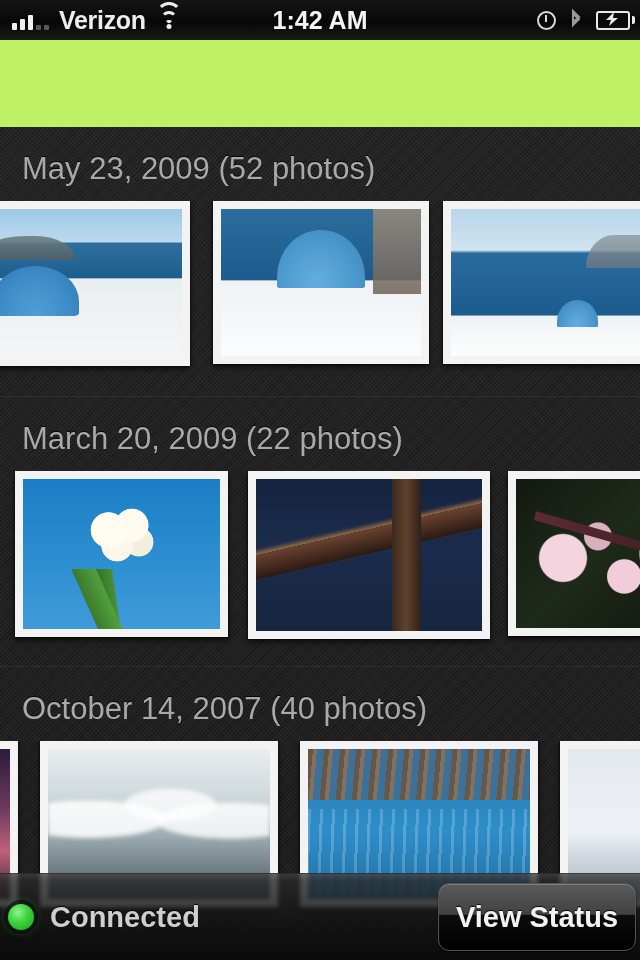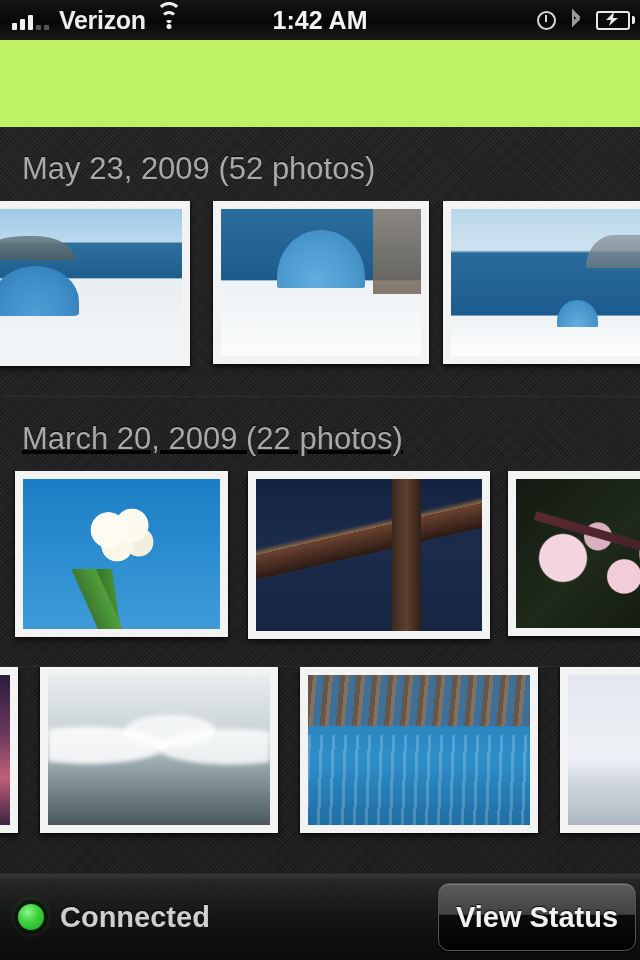--- a/index.html
+++ b/index.html
@@ -118,21 +118,21 @@
     width:640px; height:833px;
     background-color:#242424;
     background-image:
       repeating-linear-gradient(45deg, rgba(255,255,255,.022) 0 1px, transparent 1px 3px),
       repeating-linear-gradient(-45deg, rgba(0,0,0,.26) 0 1px, transparent 1px 3px),
       linear-gradient(to bottom,#262626,#202020);
     overflow:hidden;
   }
 
   .group { position:relative; }
-  .group + .group { border-top:1px solid rgba(255,255,255,.055);text-decoration:underline; }
+  .group + .group { border-top:1px solid rgba(255,255,255,.055); }
   .group-header {
     font-size:31px;
     color:#a9a9a9;
     padding:24px 0 14px 22px;
     text-shadow:0 -1px 0 rgba(0,0,0,.85);
     letter-spacing:0px;
     border-radius:6px;
   }
   .strip {
     position:relative;
@@ -252,21 +252,21 @@
 
   
   .toolbar {
     position:absolute; left:0; bottom:0;
     width:640px; height:87px;
     background:linear-gradient(to bottom, rgba(64,64,64,.80) 0%, rgba(40,40,40,.80) 8%, rgba(18,18,18,.84) 55%, rgba(8,8,8,.88) 100%);
     border-top:1px solid rgba(255,255,255,.13);
     display:flex; align-items:center;
     backdrop-filter:blur(2px);
   }
-  .conn { display:flex; align-items:center; gap:16px; padding-left:18px; }
+  .conn { display:flex; align-items:center; gap:16px; padding-left:8px; }
   .led {
     width:26px; height:26px; border-radius:50%;
     background:radial-gradient(circle at 38% 32%, #8df58d 0%, #3fd33f 42%, #19a419 100%);
     box-shadow:0 0 0 4px rgba(0,0,0,.55), 0 0 10px rgba(60,220,60,.55);
   }
   .conn-label {
     font-size:29px; font-weight:bold; color:#cfcfcf;
     text-shadow:0 -1px 1px rgba(0,0,0,.9);
   }
   .view-status {
@@ -348,20 +348,21 @@
           </div>
           <div class="thumb" style="left: 248px; width: 242px; height: 168px;">
             <div class="pic bridge"></div>
           </div>
           <div class="thumb" style="left: 508px; width: 215px; height: 165px;">
             <div class="pic blossom"></div>
           </div>
         </div>
       </div>
       <div class="group">
+        <div class="group-header">October 14, 2007 (40 photos)</div>
         <div class="strip">
           <div class="thumb" style="left: -200px; width: 218px; height: 166px;">
             <div class="pic sunset"></div>
           </div>
           <div class="thumb" style="left: 40px; width: 238px; height: 166px;">
             <div class="pic wave"></div>
           </div>
           <div class="thumb" style="left: 300px; width: 238px; height: 166px;">
             <div class="pic ocean"></div>
           </div>

